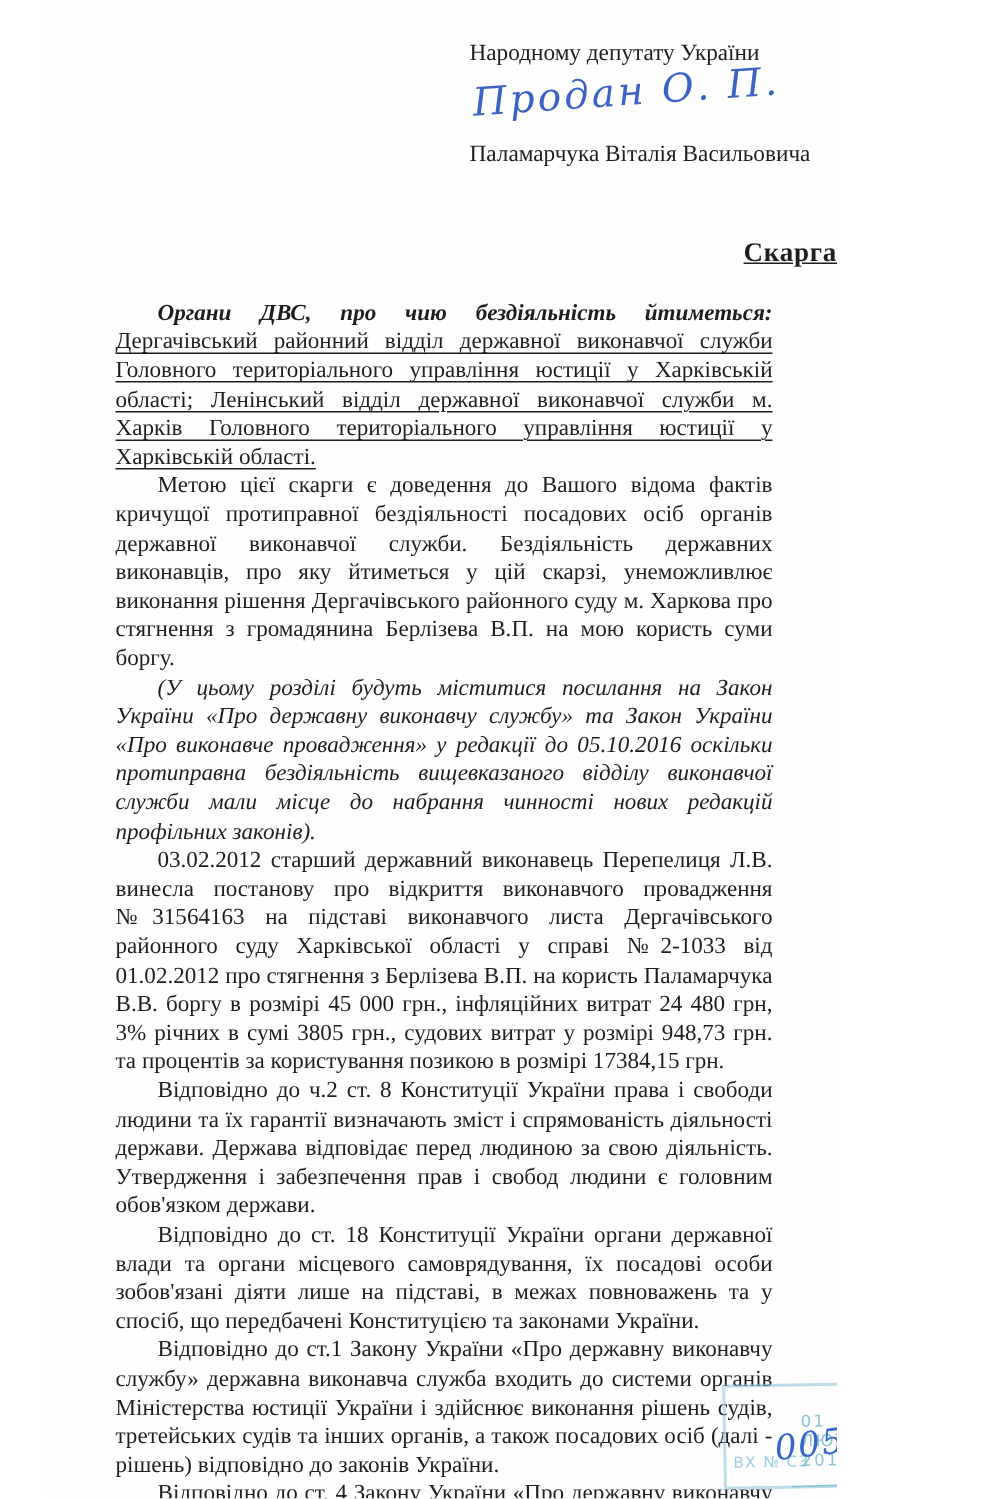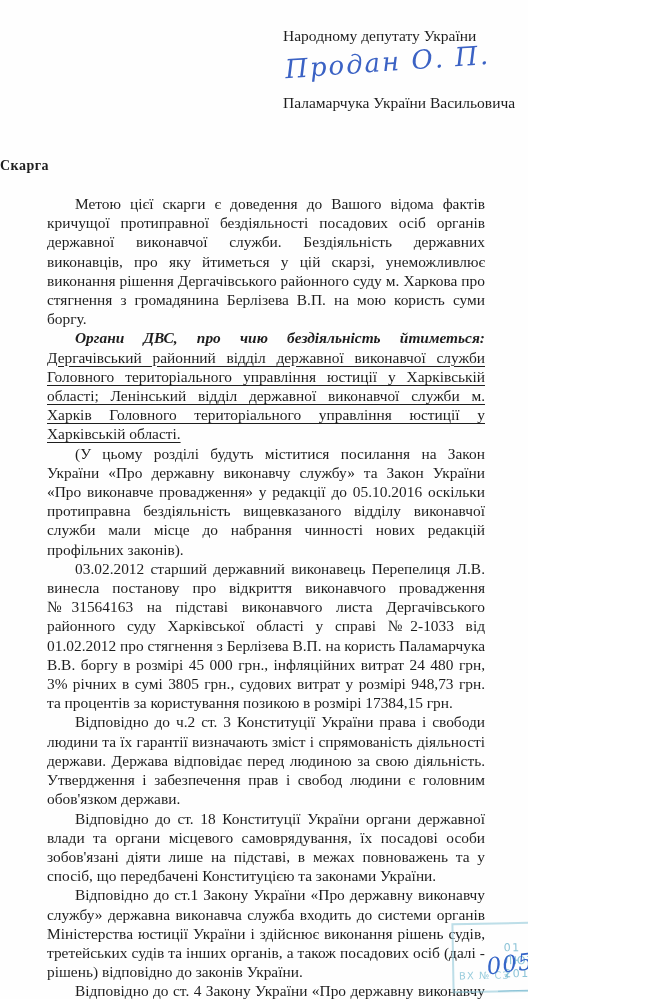--- a/index.html
+++ b/index.html
@@ -9,58 +9,60 @@
   }
   .page {
     position: relative;
     width: 528px;
     height: 999px;
     background: #fefefe;
     font-family: "Liberation Serif", serif;
     color: #1e1e1e;
     overflow: hidden;
     box-sizing: border-box;
+    margin-left: 30px;
   }
   .header-block {
     padding: 26px 0 0 283px;
     font-size: 15.5px;
     line-height: 19px;
   }
   .recipient { white-space: nowrap; }
   .signature {
     display: inline-block;
     color: #3b62c4;
     font-size: 26px;
     font-style: italic;
     font-family: "DejaVu Serif", serif;
     letter-spacing: 2px;
     transform: rotate(-4deg);
     margin: 8px 0 0 2px;
   }
   .applicant { margin-top: 18px; white-space: nowrap; }
   .doc-title {
-    text-align: left;
+    text-align: right;
     font-weight: bold;
-    font-size: 14px;
+    font-size: 18px;
     margin-top: 46px;
     letter-spacing: 0.5px;
+    text-decoration: underline;
   }
   .content {
     margin: 20px 43px 0 47px;
     text-align: justify;
     font-size: 15.4px;
     line-height: 19.2px;
   }
   .para {
     margin: 0;
     text-indent: 28px;
   }
   .bi { font-weight: bold; font-style: italic; }
   .ul { text-decoration: underline; text-underline-offset: 2.5px; text-decoration-thickness: 1px; }
-  .it { }
+  .it { font-style: italic; }
 
   
   .stamp-box {
     position: absolute;
     left: 452px;
     top: 922px;
     width: 138px;
     height: 70px;
     border: 2px solid rgba(134, 195, 214, 0.55);
     transform: rotate(-1deg);
@@ -108,38 +110,38 @@
   }
 </style>
 </head>
 <body>
 
 <div class="page">
 
   <div class="header-block">
     <div class="recipient">Народному депутату України</div>
     <div class="signature">Продан О. П.</div>
-    <div class="applicant">Паламарчука України Васильовича</div>
+    <div class="applicant">Паламарчука Віталія Васильовича</div>
   </div>
 
   <div class="doc-title">Скарга</div>
 
   <div class="content">
+    <p class="para"><span class="bi">Органи ДВС, про чию бездіяльність йтиметься: </span><span class="ul">Дергачівський районний відділ державної виконавчої служби Головного територіального управління юстиції у Харківській області; Ленінський відділ державної виконавчої служби м. Харків Головного територіального управління юстиції у Харківській області.</span></p>
+
     <p class="para">Метою цієї скарги є доведення до Вашого відома фактів кричущої протиправної бездіяльності посадових осіб органів державної виконавчої служби. Бездіяльність державних виконавців, про яку йтиметься у цій скарзі, унеможливлює виконання рішення Дергачівського районного суду м. Харкова про стягнення з громадянина Берлізева В.П. на мою користь суми боргу.</p>
-
-    <p class="para"><span class="bi">Органи ДВС, про чию бездіяльність йтиметься: </span><span class="ul">Дергачівський районний відділ державної виконавчої служби Головного територіального управління юстиції у Харківській області; Ленінський відділ державної виконавчої служби м. Харків Головного територіального управління юстиції у Харківській області.</span></p>
 
 
     <p class="para it">(У цьому розділі будуть міститися посилання на Закон України «Про державну виконавчу службу» та Закон України «Про виконавче провадження» у редакції до 05.10.2016 оскільки протиправна бездіяльність вищевказаного відділу виконавчої служби мали місце до набрання чинності нових редакцій профільних законів).</p>
 
     <p class="para">03.02.2012 старший державний виконавець Перепелиця Л.В. винесла постанову про відкриття виконавчого провадження №31564163 на підставі виконавчого листа Дергачівського районного суду Харківської області у справі №2-1033 від 01.02.2012 про стягнення з Берлізева В.П. на користь Паламарчука В.В. боргу в розмірі 45 000 грн., інфляційних витрат 24 480 грн, 3% річних в сумі 3805 грн., судових витрат у розмірі 948,73 грн. та процентів за користування позикою в розмірі 17384,15 грн.</p>
 
 
 
-    <p class="para">Відповідно до ч.2 ст. 3 Конституції України права і свободи людини та їх гарантії визначають зміст і спрямованість діяльності держави. Держава відповідає перед людиною за свою діяльність. Утвердження і забезпечення прав і свобод людини є головним обов'язком держави.</p>
+    <p class="para">Відповідно до ч.2 ст. 8 Конституції України права і свободи людини та їх гарантії визначають зміст і спрямованість діяльності держави. Держава відповідає перед людиною за свою діяльність. Утвердження і забезпечення прав і свобод людини є головним обов'язком держави.</p>
 
     <p class="para">Відповідно до ст. 18 Конституції України органи державної влади та органи місцевого самоврядування, їх посадові особи зобов'язані діяти лише на підставі, в межах повноважень та у спосіб, що передбачені Конституцією та законами України.</p>
 
     <p class="para">Відповідно до ст.1 Закону України «Про державну виконавчу службу» державна виконавча служба входить до системи органів Міністерства юстиції України і здійснює виконання рішень судів, третейських судів та інших органів, а також посадових осіб (далі - рішень) відповідно до законів України.</p>
 
 
     <p class="para">Відповідно до ст. 4 Закону України «Про державну виконавчу службу» державний виконавець є представником влади і здійснює примусове виконання судових рішень, постановлених іменем України, та рішень інших органів (посадових осіб), виконання яких покладено на державну виконавчу службу, у порядку, передбаченому законом.</p>
   </div>
 
   <div class="stamp-box"></div>

